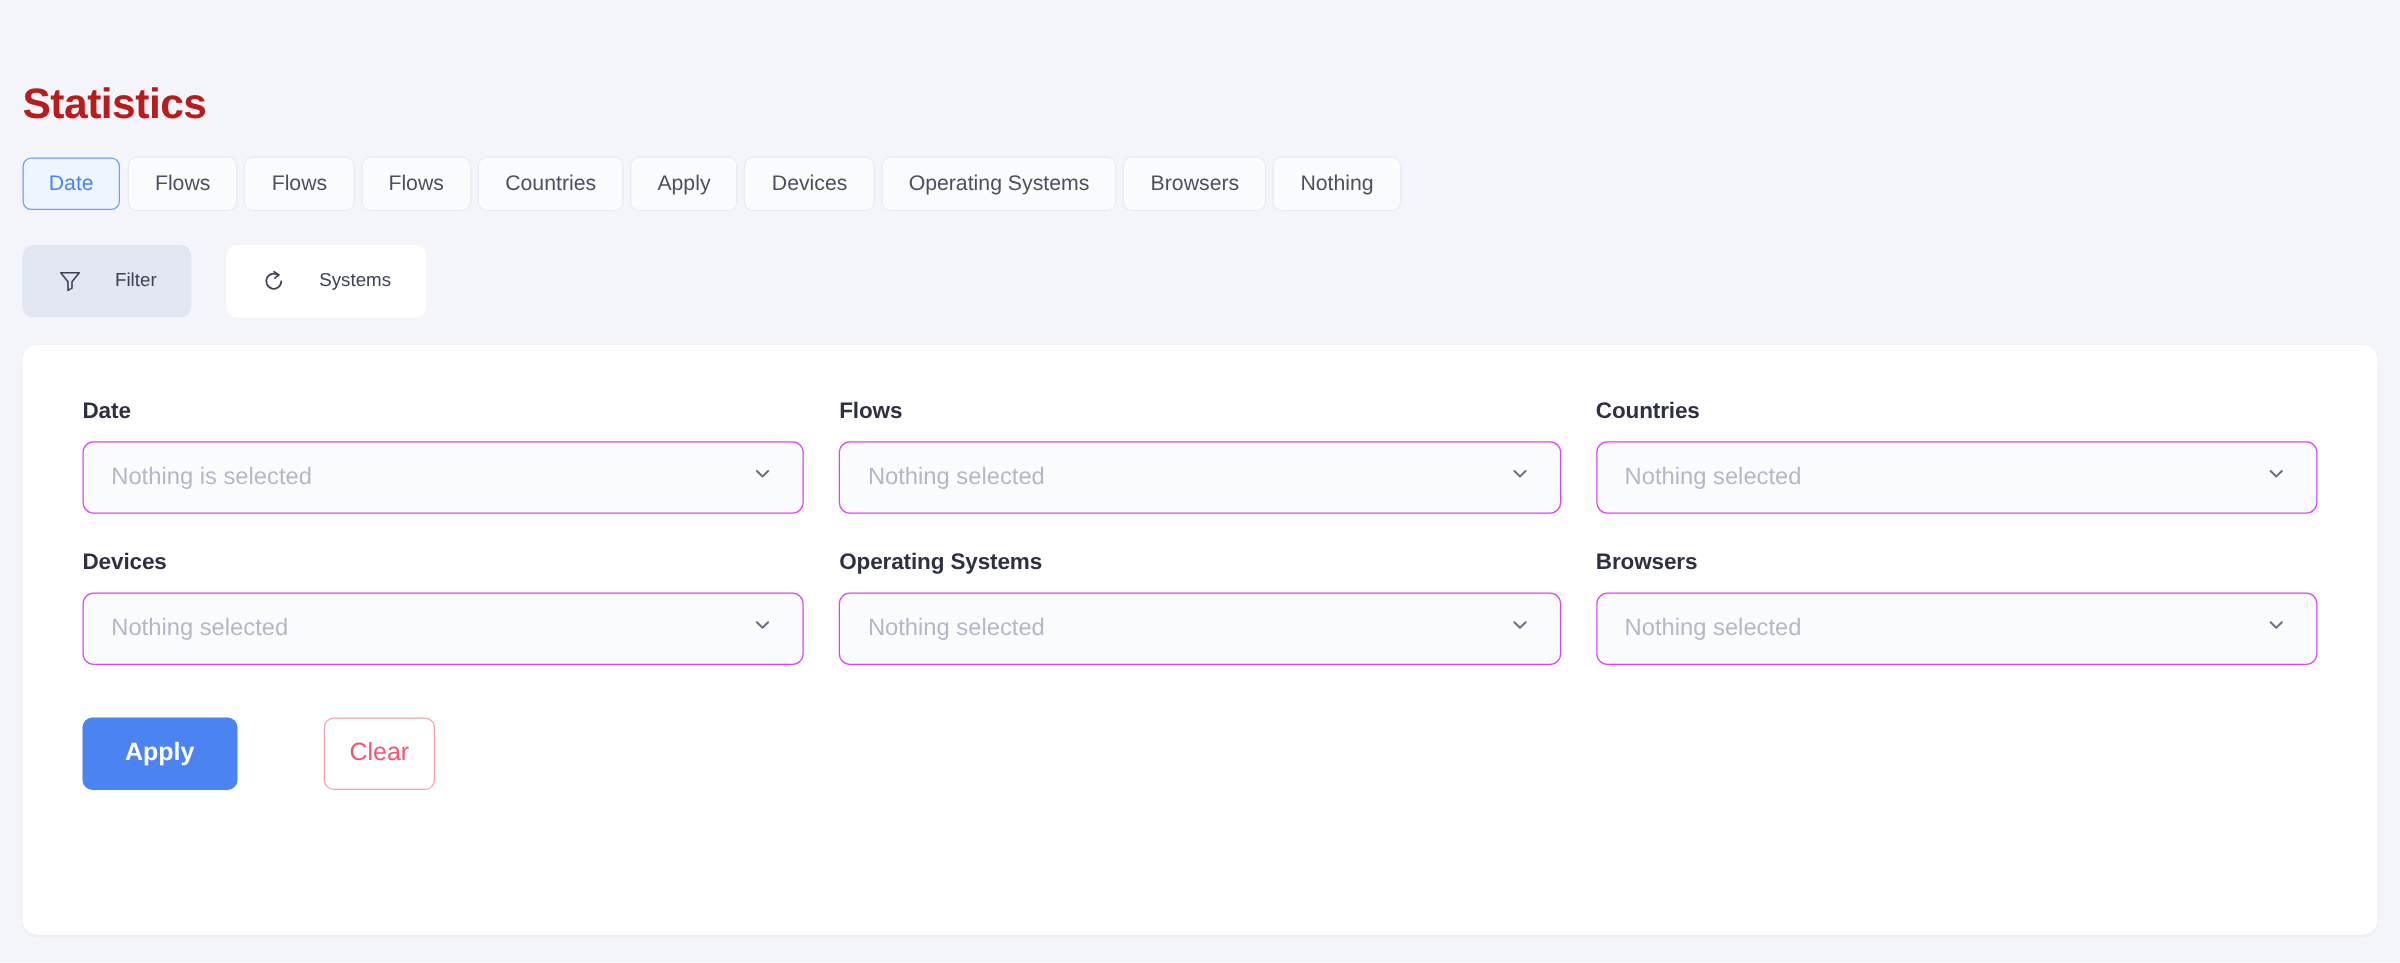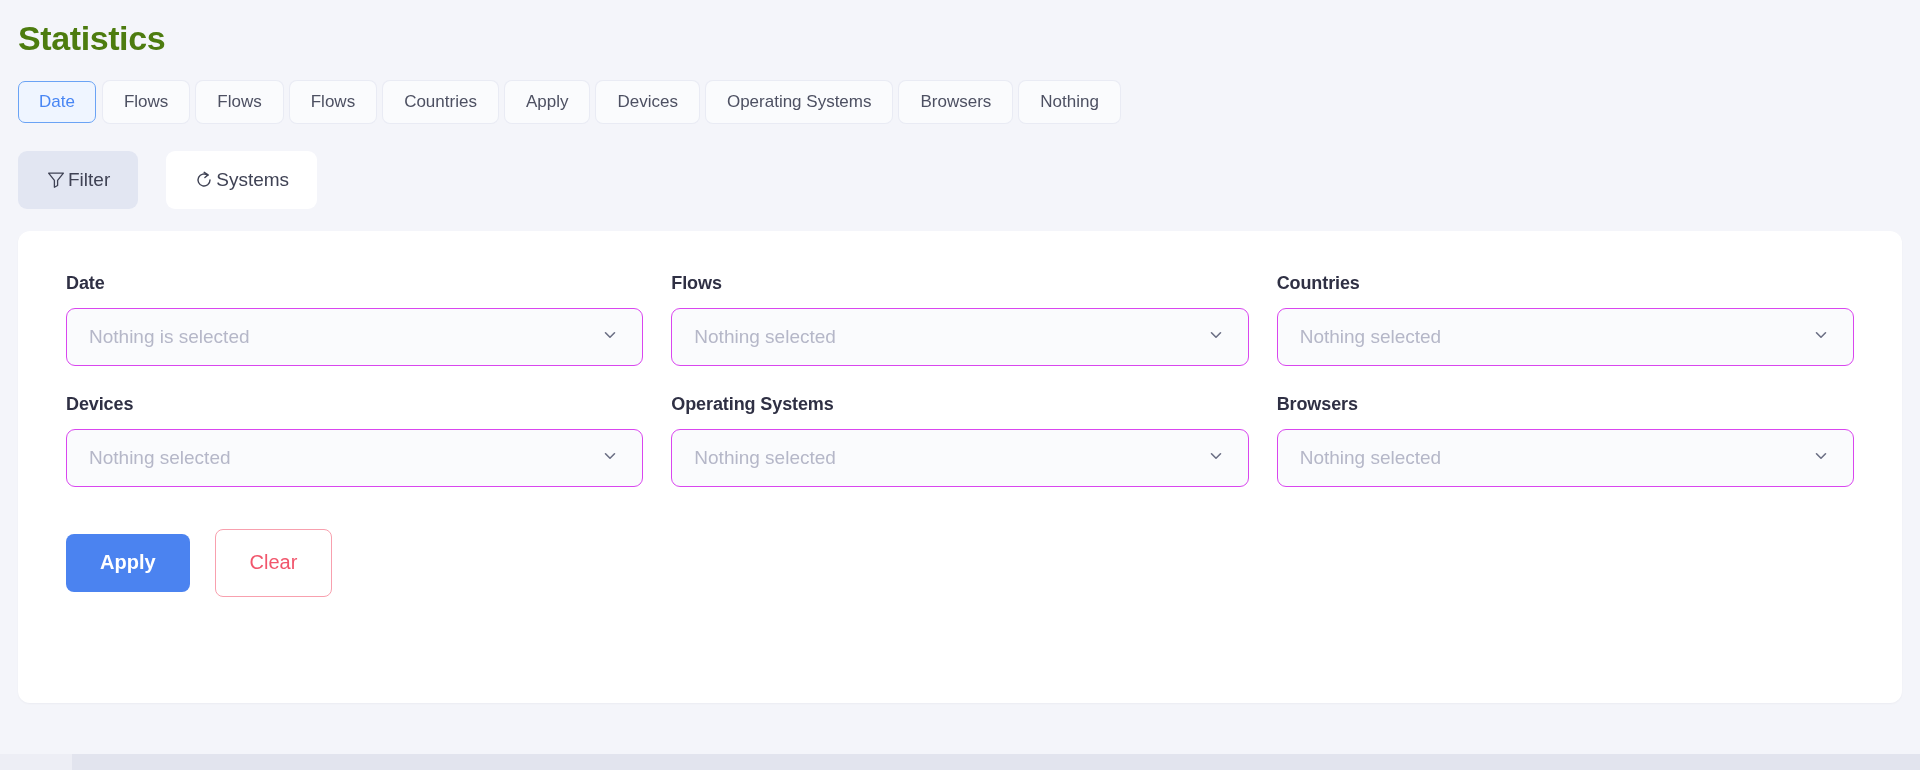--- a/index.html
+++ b/index.html
@@ -22,24 +22,25 @@
     width: 1920px;
     height: 770px;
     padding: 0 18px;
   }
 
   
   .page-title {
     font-size: 34px;
     font-weight: 700;
     letter-spacing: -0.4px;
-    color: #4d7c0f;
+    color: #b91c1c;
     padding-top: 18px;
     padding-left: 0px;
     line-height: 1.2;
+    margin-top: 45px;
   }
 
   
   .tabs {
     display: flex;
     align-items: center;
     gap: 7px;
     margin-top: 22px;
   }
 
@@ -72,23 +73,23 @@
     align-items: center;
     gap: 28px;
     margin-top: 28px;
   }
 
   .action-btn {
     height: 58px;
     border-radius: 9px;
     display: flex;
     align-items: center;
-    gap: 2px;
+    gap: 26px;
     padding: 0 28px;
-    font-size: 19px;
+    font-size: 15px;
     font-weight: 500;
     color: #3f4254;
     cursor: pointer;
     border: none;
     background: #ffffff;
   }
 
   .action-btn.is-active {
     background: #e2e6f2;
   }
@@ -161,26 +162,27 @@
     font-weight: 700;
     cursor: pointer;
     font-family: "Liberation Sans", sans-serif;
   }
 
   .btn-clear {
     background: #ffffff;
     color: #f1566c;
     border: 1px solid #f8a0ae;
     border-radius: 8px;
-    height: 68px;
-    padding: 0 34px;
+    height: 58px;
+    padding: 0 20px;
     font-size: 20px;
     font-weight: 400;
     cursor: pointer;
     font-family: "Liberation Sans", sans-serif;
+    margin-left: 44px;
   }
 
   
   .bottom-strip {
     position: absolute;
     left: 0;
     bottom: 0;
     width: 1920px;
     height: 16px;
     background: #e2e4ee;

